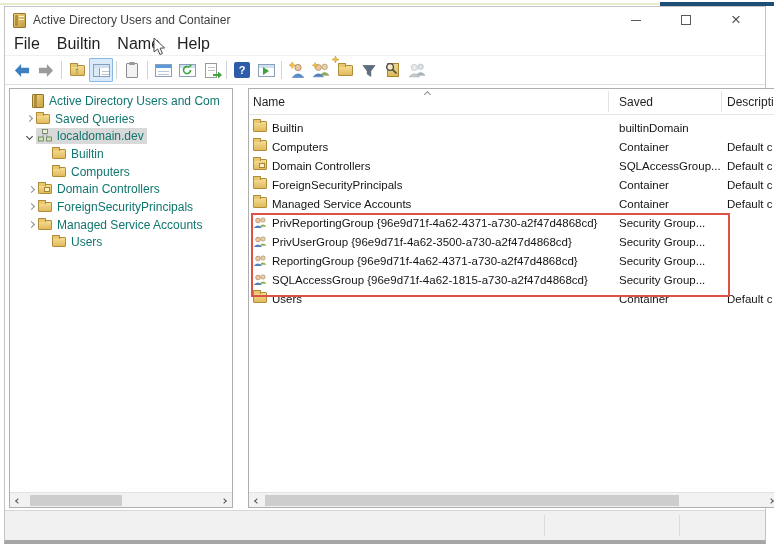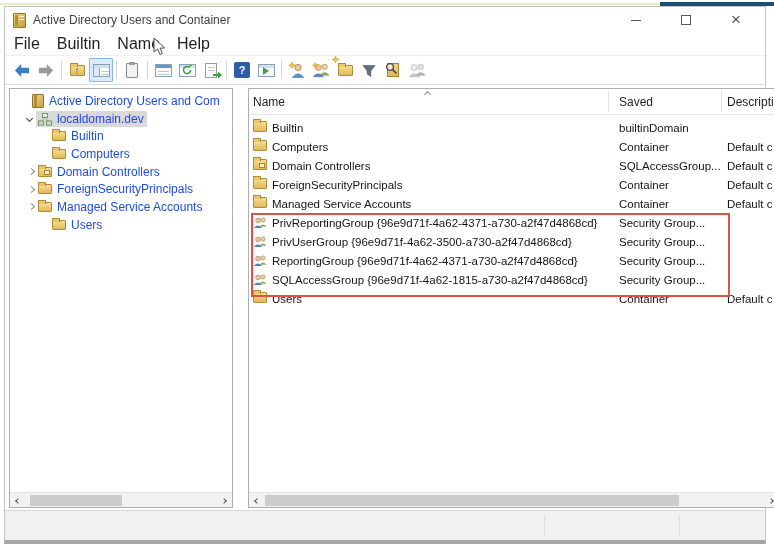--- a/index.html
+++ b/index.html
@@ -79,29 +79,29 @@
 
   
   .panel { position:absolute; top:81px; height:420px; background:#fff; border:1px solid #aeaeae; }
   .panel-left  { left:4px;   width:224px; }
   .panel-right { left:243px; width:532px; }
   .panel-inner { position:absolute; left:0; top:0; right:0; bottom:15px; overflow:hidden; }
 
   
   .tree { position:absolute; left:0; top:3px; right:0; }
   .trow { position:relative; height:17.7px; display:flex; align-items:center; white-space:nowrap;
-    font-size:12px; color:#1d4ed8; }
+    font-size:12px; color:#0f766e; }
   .t-d0 { padding-left:8px; } .t-d1 { padding-left:12px; } .t-d2 { padding-left:28px; }
   .chev { width:14px; height:10px; display:inline-flex; align-items:center; justify-content:center; flex:none; }
   .chev i { display:block; width:5px; height:5px; border-top:1px solid #8c8c8c; border-right:1px solid #8c8c8c; }
   .chev-r i { transform:rotate(45deg); }
   .chev-d i { transform:rotate(135deg); border-color:#3f3f3f; }
   .chev-none { visibility:hidden; }
   .ticon { margin-right:5px; flex:none; display:inline-flex; }
-  .selwrap { display:inline-flex; align-items:flex-end; background:#d9d9d9; padding:1px 3px 1px 2px;
+  .selwrap { display:inline-flex; align-items:flex-start; background:#d9d9d9; padding:1px 3px 1px 2px;
     border-radius:1px; }
   .selwrap .ticon { margin-right:5px; }
 
   .book-icon { position:relative; width:12px; height:14px;
     background:linear-gradient(135deg,#eed48a,#c9a341); border:1px solid #8f7326; border-radius:1px; }
   .book-icon::before { content:""; position:absolute; left:1px; top:0; width:3px; height:100%; background:#b28f3a; }
 
   .ou-mark { position:absolute; right:1px; bottom:1px; width:6px; height:5px;
     background:#fdf3cf; border:1px solid #a8862f; }
 
@@ -292,20 +292,27 @@
         <div class="tree">
 
           <div class="trow t-d0">
             <span class="chev chev-none">
                 <i></i>
               </span>
             <span class="ticon book-icon"></span>
             <span>Active Directory Users and Com</span>
           </div>
 
+          <div class="trow t-d1">
+            <span class="chev chev-r">
+                <i></i>
+              </span>
+            <span class="ticon folder14" style="width:14px;height:10px;"></span>
+            <span>Saved Queries</span>
+          </div>
 
           <div class="trow t-d1">
             <span class="chev chev-d">
                 <i></i>
               </span>
             <span class="selwrap">
               <span class="ticon">
                 <svg width="14" height="13" viewBox="0 0 14 13">
                   <line x1="7" y1="4" x2="3" y2="9" stroke="#8d969c" stroke-width="0.8"></line>
                   <line x1="7" y1="4" x2="11" y2="9" stroke="#8d969c" stroke-width="0.8"></line>

